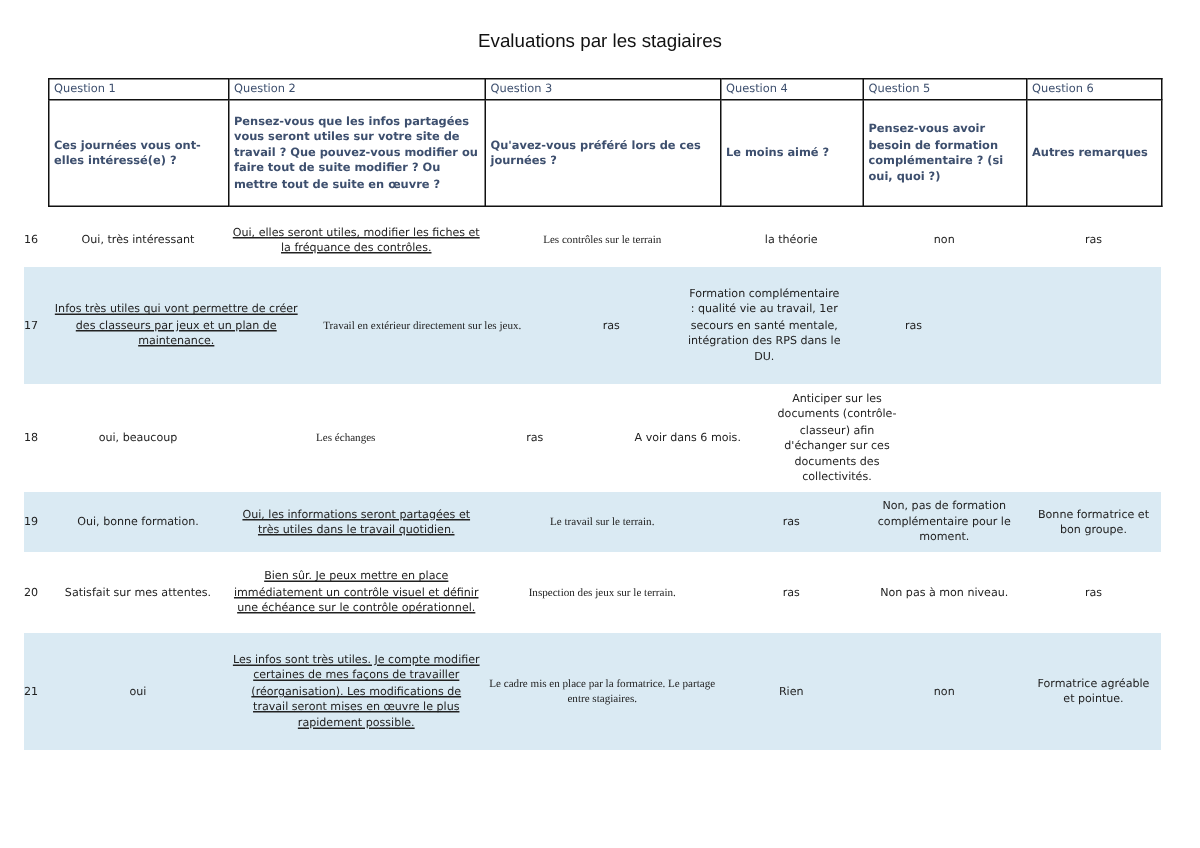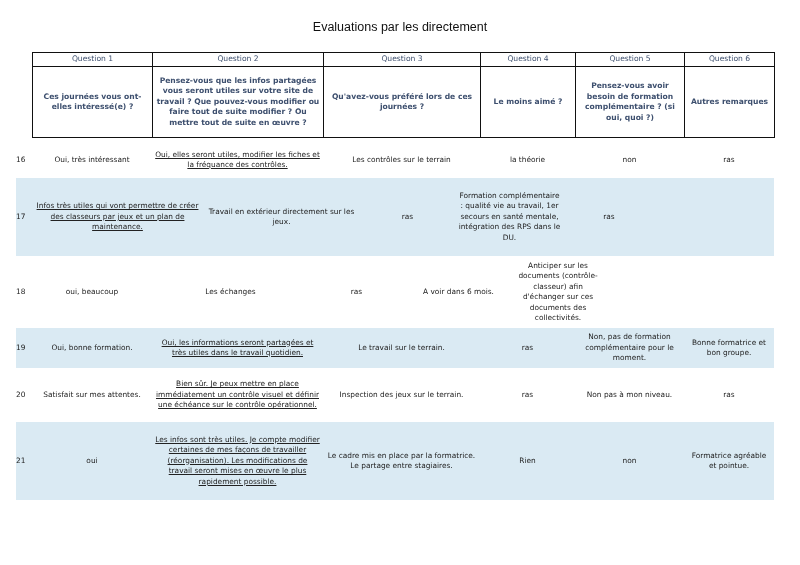--- a/index.html
+++ b/index.html
@@ -2,40 +2,40 @@
 <html><head>
 <meta charset="utf-8">
 <style>
   html, body { margin: 0; padding: 0; background: #ffffff; }
   body { width: 800px; height: 565px; position: relative; overflow: hidden;
          font-family: "DejaVu Sans", sans-serif; color: #222; }
   .title { position: absolute; top: 20px; left: 0; width: 800px; text-align: center;
            font-family: "Liberation Sans", sans-serif; font-size: 12.5px; color: #111; }
   table.hdr { position: absolute; left: 32px; top: 52px; width: 742px; border-collapse: collapse;
               table-layout: fixed; }
-  table.hdr td { border: 1.5px solid #111; text-align: center; vertical-align: middle;
+  table.hdr td { border: 1.5px solid #111; vertical-align: middle;
                  color: #3d4f6e; font-size: 7.6px; line-height: 10.5px; padding: 0 3px; }
   table.hdr tr.qrow td { height: 13px; font-weight: normal; color: #3d4f6e; }
   table.hdr tr.trow td { height: 70px; font-weight: bold; }
   .rows { position: absolute; left: 16px; top: 142px; width: 758px; }
   .row { display: flex; align-items: center; width: 758px; }
   .row.shaded { background: #daeaf3; }
   .cell { text-align: center; font-size: 7.4px; line-height: 10.5px; color: #222; padding: 0 3px; box-sizing: border-box; }
   .c0 { width: 16px; text-align: left; padding-left: 0; font-weight: normal; font-size: 7.4px; }
   .c1 { width: 120px; }
   .c2 { width: 171px; text-decoration: underline; }
-  .c3 { width: 157px; }
+  .c3 { width: 157px; font-family: Liberation Serif, serif; }
   .c4 { width: 95px; }
   .c5 { width: 109px; }
   .c6 { width: 90px; }
 </style>
 </head>
 <body>
 
-<div class="title">Evaluations par les directement</div>
+<div class="title">Evaluations par les stagiaires</div>
 
 <table class="hdr">
   <colgroup>
     <col style="width:120px">
       <col style="width:171px">
       <col style="width:157px">
     <col style="width:95px">
       <col style="width:109px">
       <col style="width:90px">
   </colgroup>

